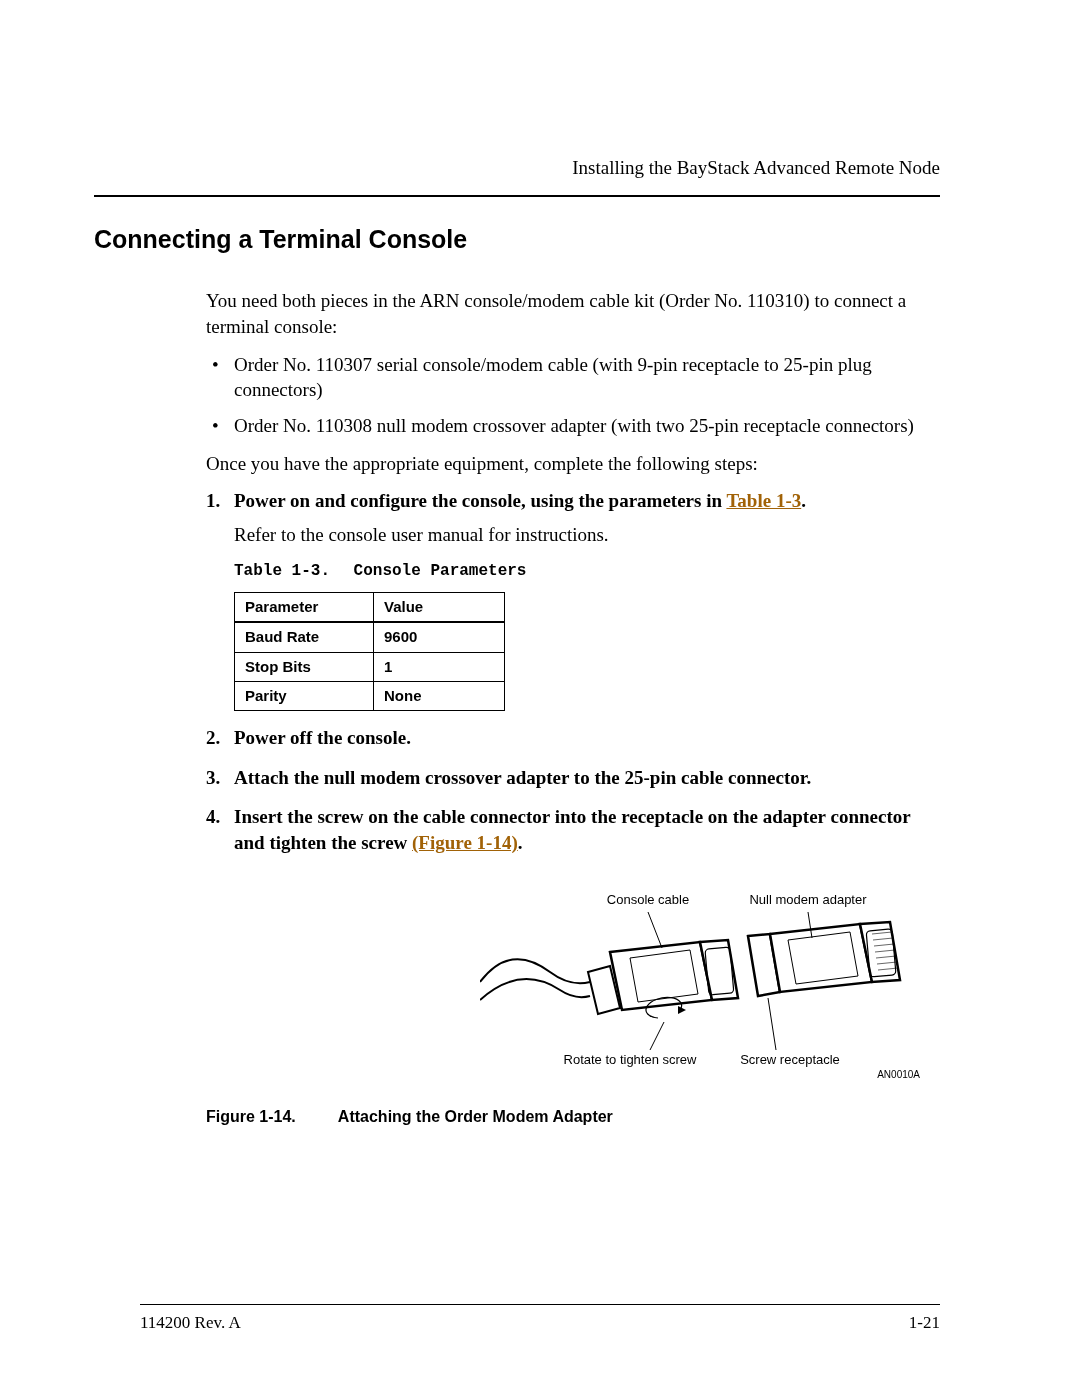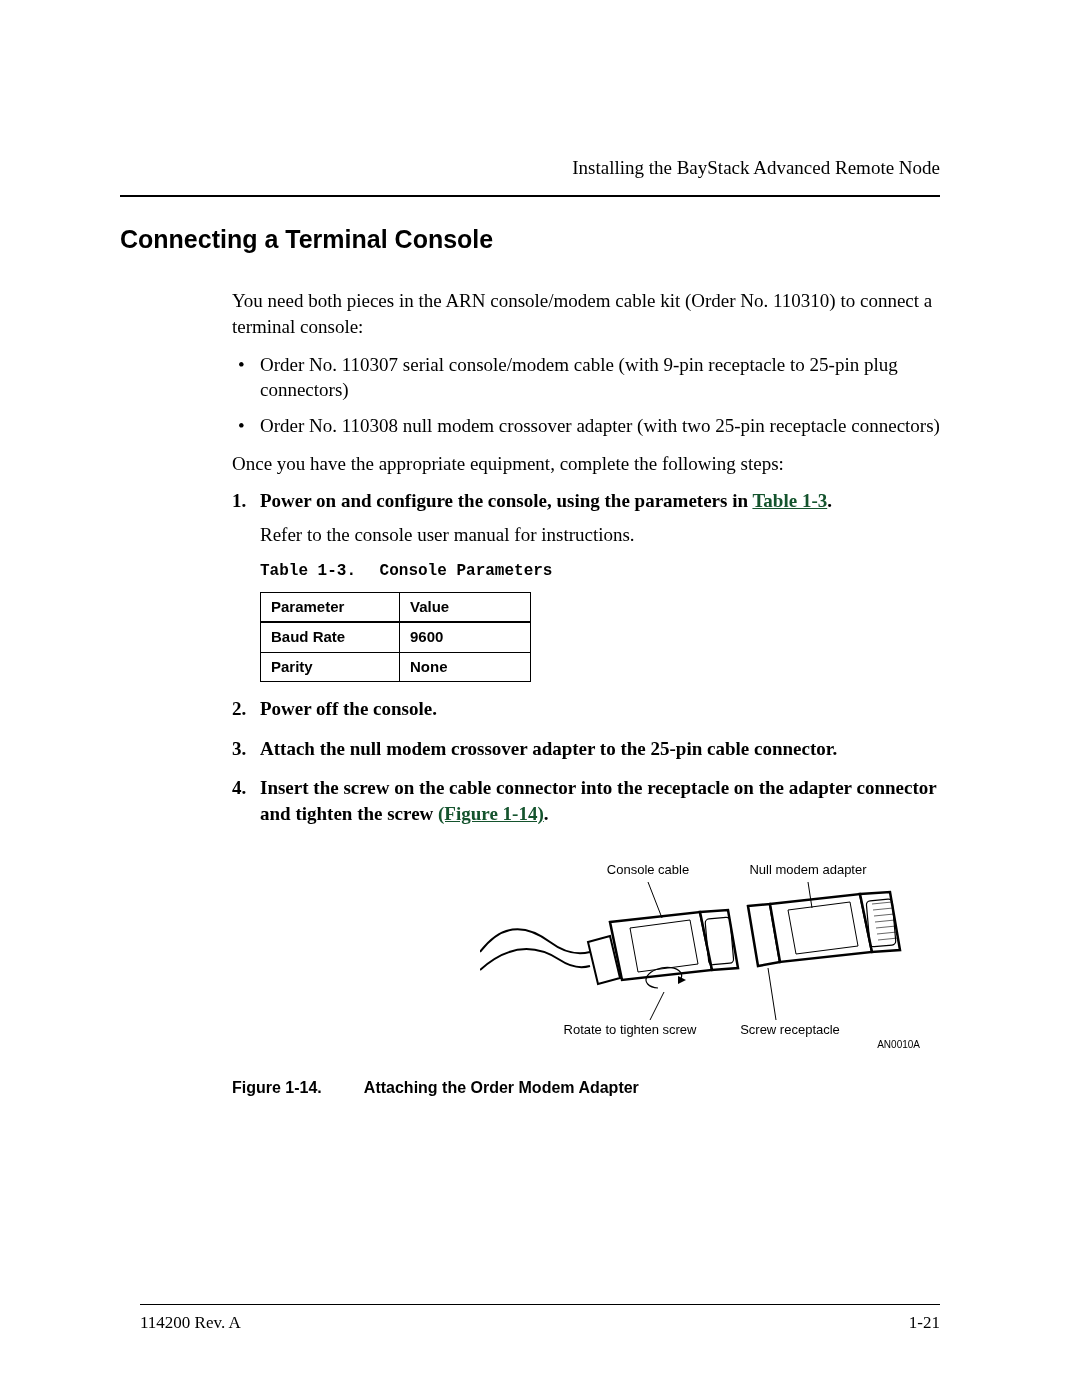--- a/index.html
+++ b/index.html
@@ -8,21 +8,21 @@
     font-family: "Times New Roman", Times, serif;
     color: #000;
     font-size: 19px;
     line-height: 1.35;
   }
   .page {
     width: 1080px;
     height: 1397px;
     position: relative;
     box-sizing: border-box;
-    padding: 155px 140px 0 120px;
+    padding: 155px 140px 0 94px;
   }
   .header-title {
     text-align: right;
     font-size: 19px;
     margin-bottom: 14px;
   }
   .rule {
     border-top: 2px solid #000;
     margin: 0 0 26px 0;
   }
@@ -74,21 +74,21 @@
     position: absolute;
     left: 0;
     top: 0;
     font-weight: bold;
   }
   ol.steps > li p.note {
     font-weight: normal;
     margin: 8px 0 0 0;
   }
   a.xref {
-    color: #14532d;
+    color: #a16207;
     text-decoration: underline;
   }
   .table-caption {
     font-family: Liberation Mono, monospace;
     font-weight: bold;
     font-size: 16px;
     margin: 13px 0 10px 0;
   }
   .table-caption .tnum {
     display: inline-block;
@@ -184,20 +184,24 @@
           <thead>
             <tr>
               <th>Parameter</th>
               <th>Value</th>
             </tr>
           </thead>
           <tbody>
             <tr>
               <td>Baud Rate</td>
               <td>9600</td>
+            </tr>
+            <tr>
+              <td>Stop Bits</td>
+              <td>1</td>
             </tr>
             <tr>
               <td>Parity</td>
               <td>None</td>
             </tr>
           </tbody>
         </table>
       </li>
 
       <li>Power off the console.</li>

